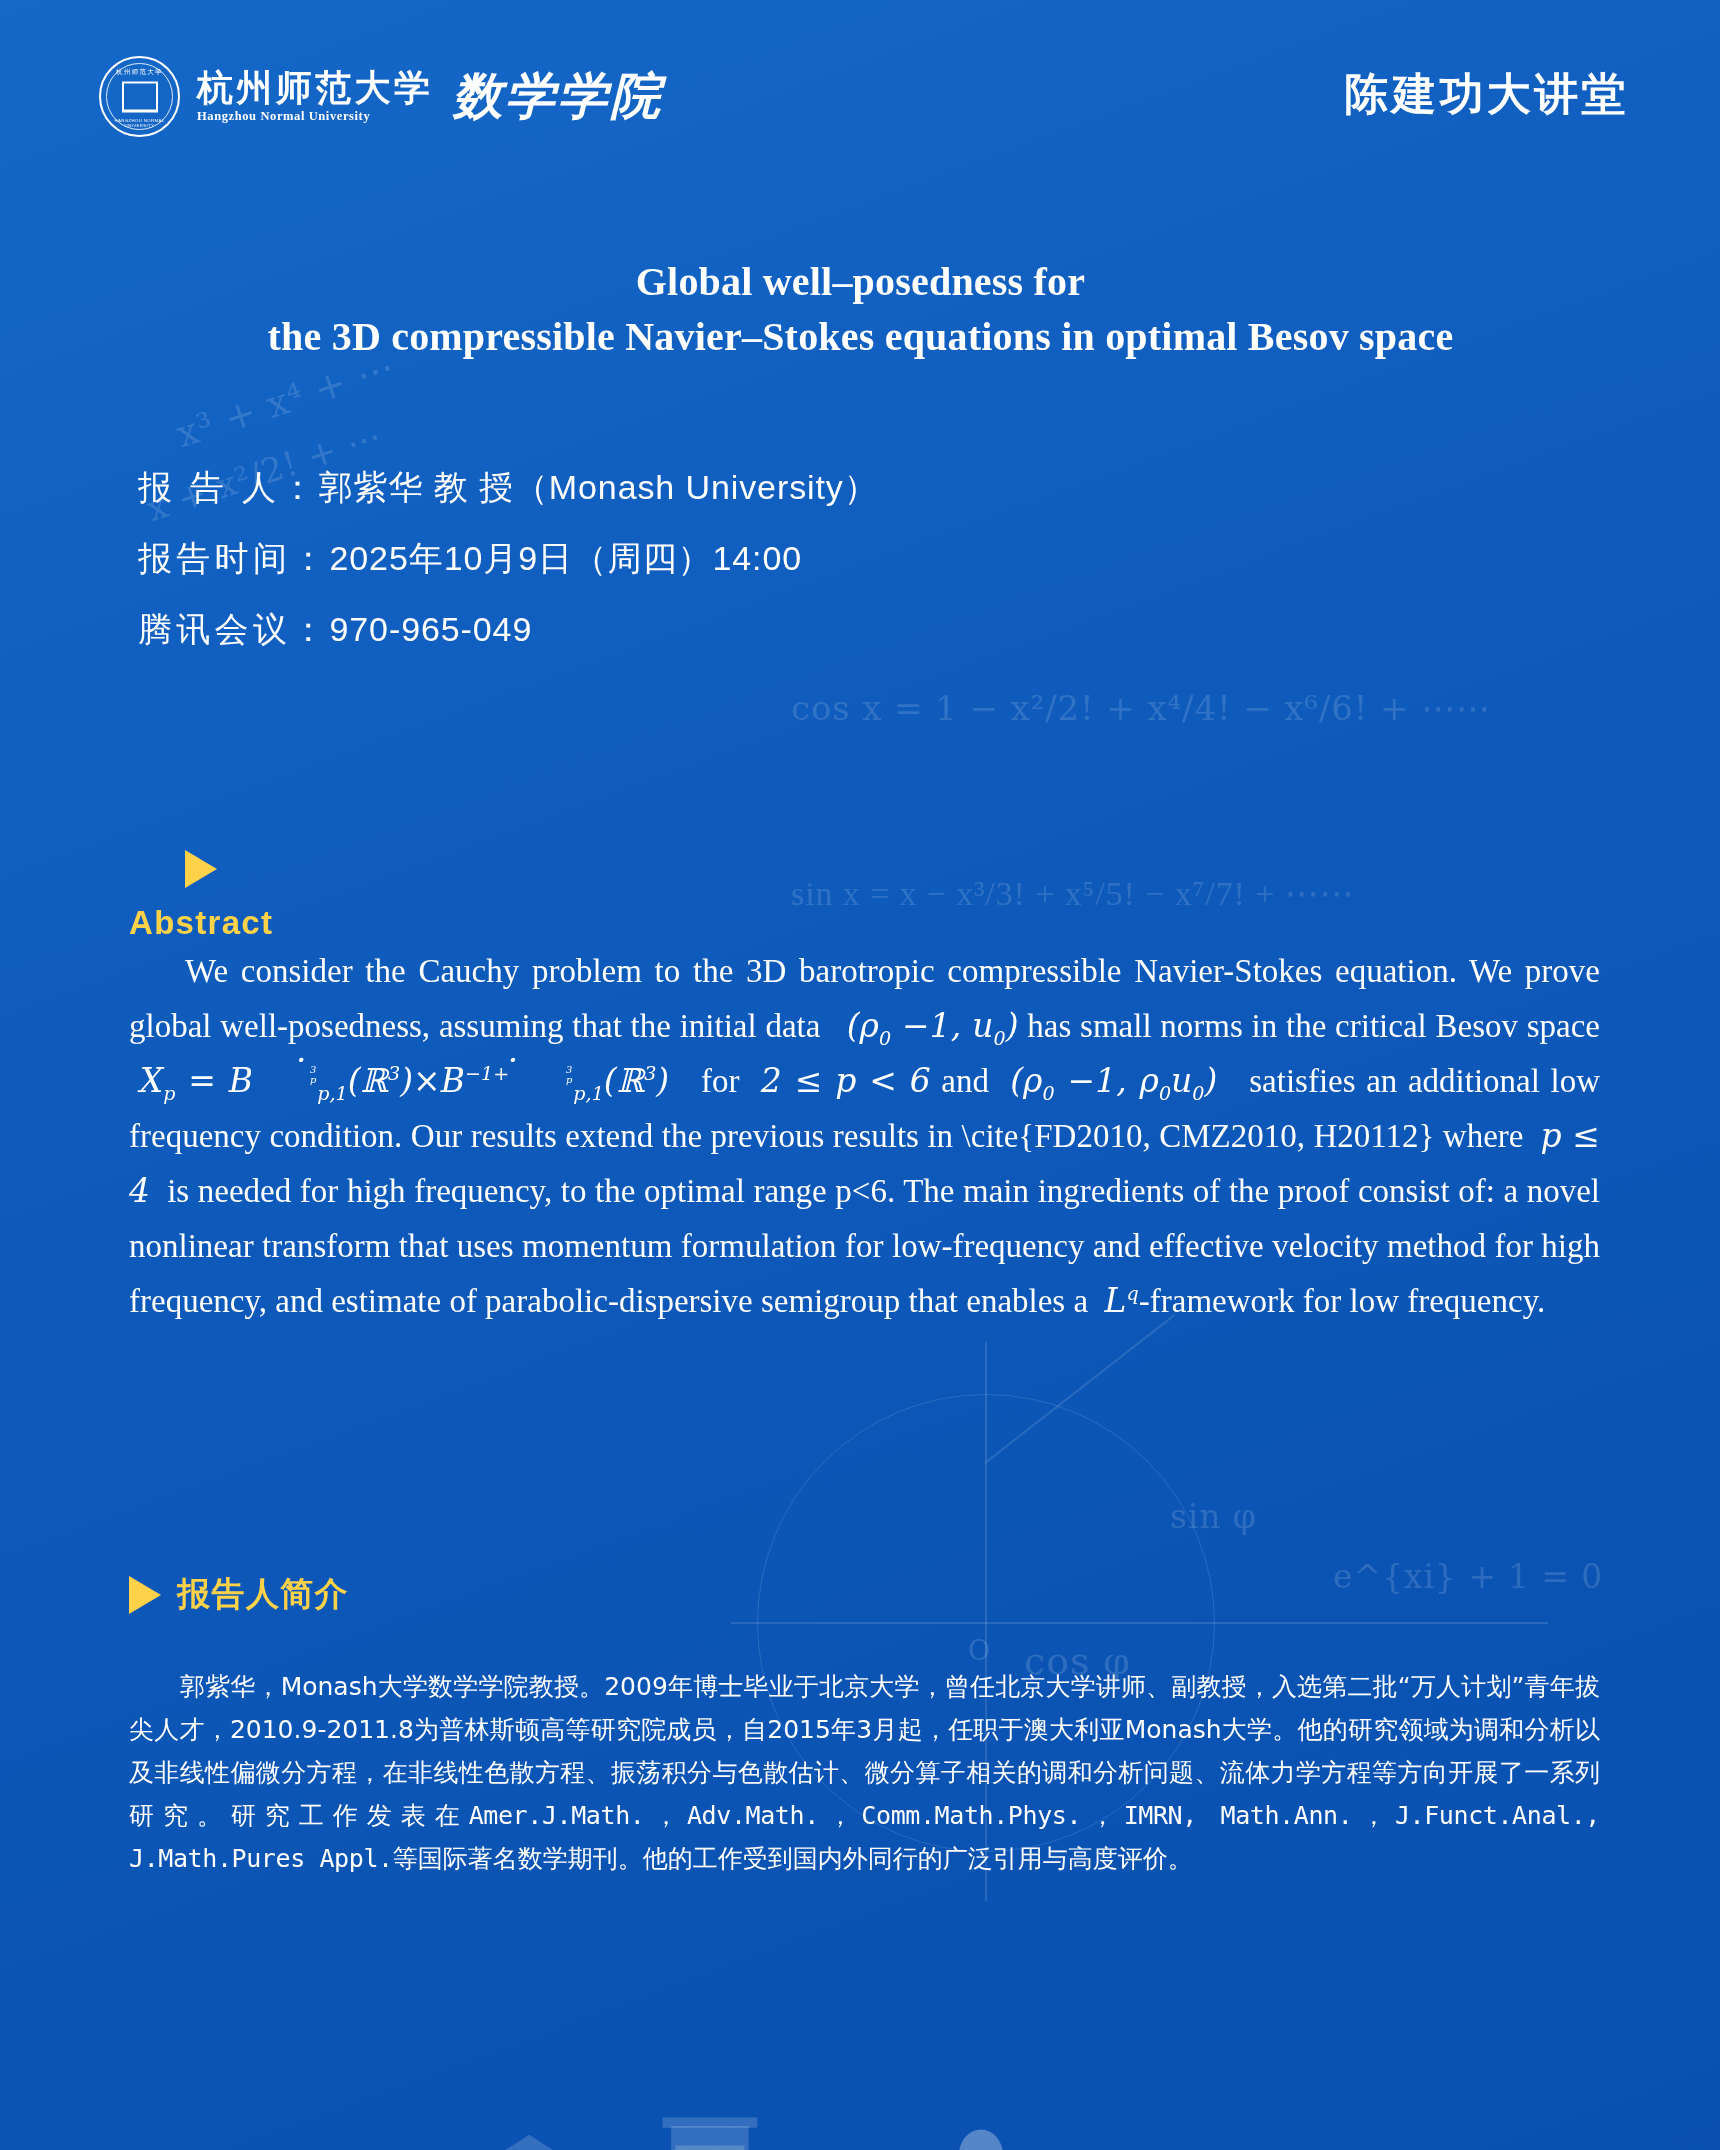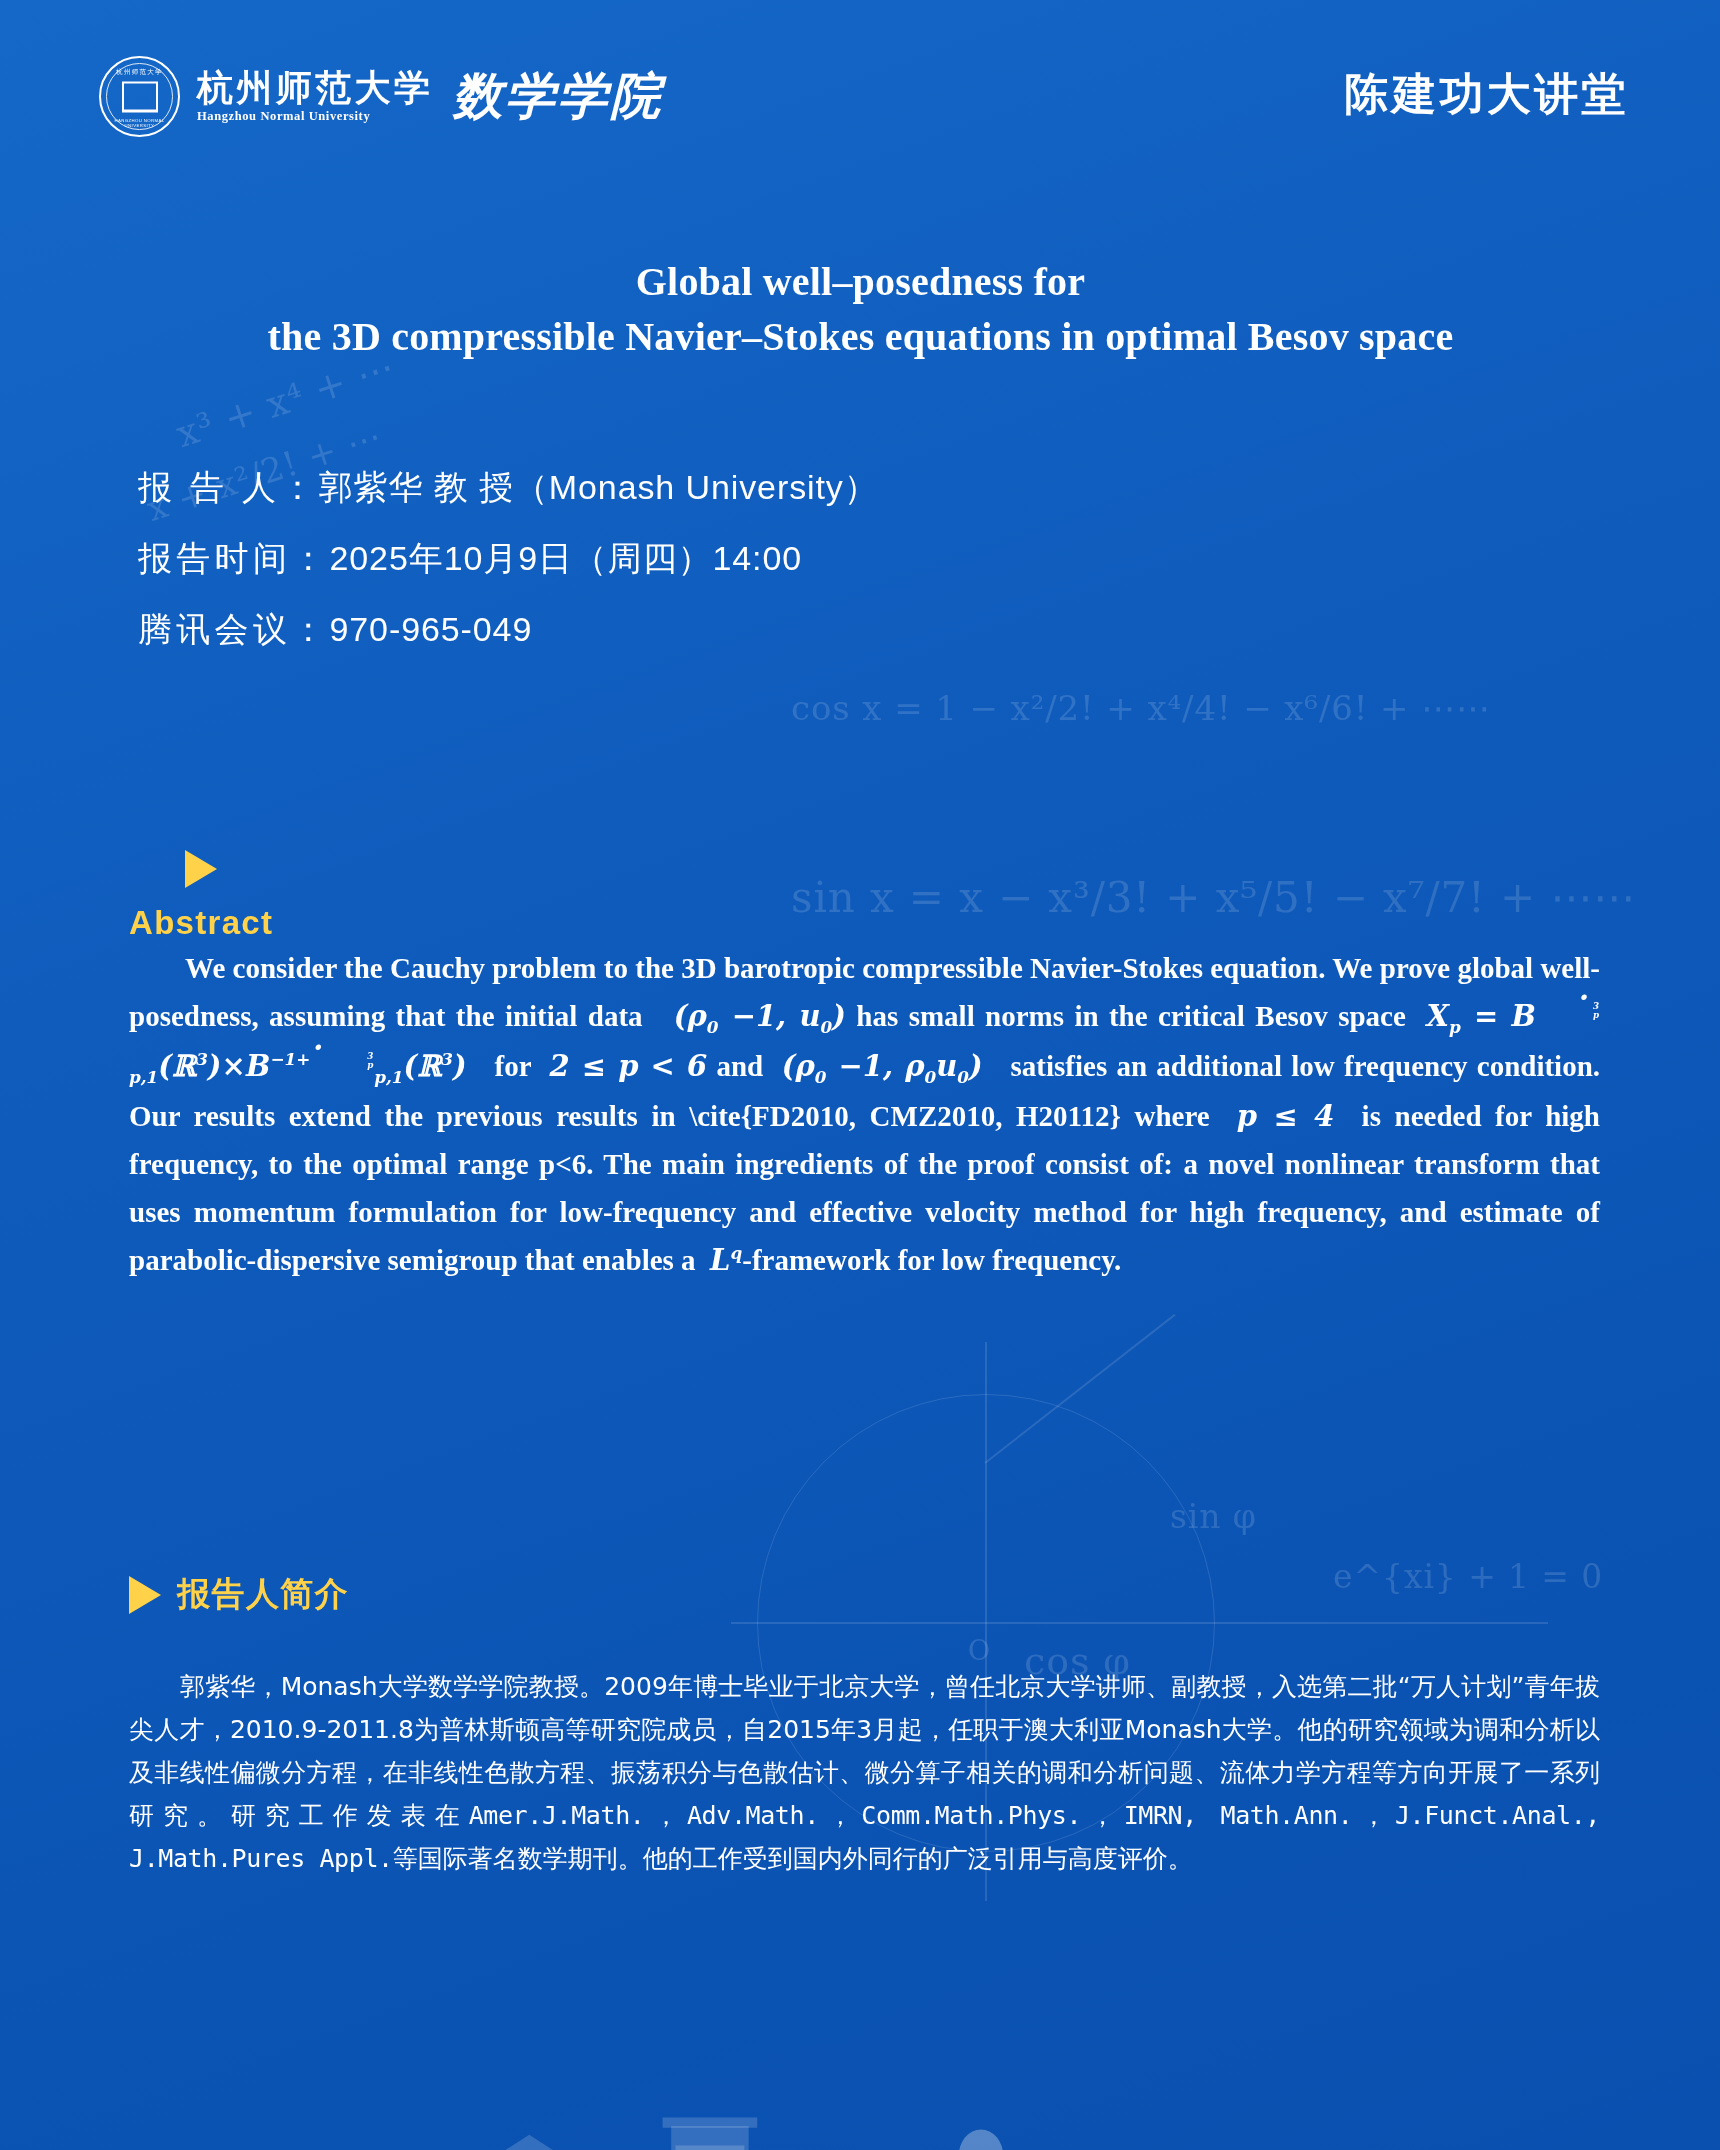--- a/index.html
+++ b/index.html
@@ -195,25 +195,24 @@
   #bio-head { top: 1572px; left: 129px; }
 
   
   .abstract-body {
     position: absolute;
     top: 944px;
     left: 129px;
     width: 1471px;
     color: #ffffff;
     font-family: "Liberation Serif", serif;
-    font-size: 29px;
+    font-size: 33px;
     line-height: 1.66;
     text-align: justify;
     text-justify: inter-word;
-    font-weight: bold;
   }
   .abstract-body p { margin: 0; text-indent: 56px; }
   .mathi { font-family: "DejaVu Serif", serif; font-style: italic; }
   .frac {
     display: inline-block;
     vertical-align: -0.32em;
     text-align: center;
     font-size: 0.52em;
     line-height: 1.06;
     margin: 0 0.9px;
@@ -267,21 +266,21 @@
 </head>
 <body>
 
 <div class="bg-layer">
   <div class="circle-deco" style="left:757px; top:1394px; width:456px; height:456px;"></div>
   <div class="line-deco" style="left:731px; top:1622px; width:817px; height:1.7px;"></div>
   <div class="line-deco" style="left:985px; top:1342px; width:1.7px; height:559px;"></div>
   <div class="line-deco" style="left:985px; top:1462px; width:241px; height:1.7px; transform:rotate(-38deg); transform-origin:left center;"></div>
 
   <div class="formula" style="left:791px; top:688px; font-size:34px;">cos x = 1 − x²/2! + x⁴/4! − x⁶/6! + ⋯⋯</div>
-  <div class="formula" style="left:791px; top:873px; font-size:42px;">sin x = x − x³/3! + x⁵/5! − x⁷/7! + ⋯⋯</div>
+  <div class="formula" style="left:791px; top:873px; font-size:34px;font-family:Liberation Serif, serif;">sin x = x − x³/3! + x⁵/5! − x⁷/7! + ⋯⋯</div>
   <div class="formula" style="left:1333px; top:1557px; font-size:33px;">e^{xi} + 1 = 0</div>
   <div class="formula" style="left:1170px; top:1497px; font-size:33px;">sin φ</div>
   <div class="formula" style="left:1024px; top:1639px; font-size:38px;">cos φ</div>
   <div class="formula" style="left:968px; top:1635px; font-size:27px;">O</div>
   <div class="formula" style="left:172px; top:379px; font-size:37px; transform:rotate(-18deg);">x³ + x⁴ + ⋯</div>
   <div class="formula" style="left:142px; top:452px; font-size:34px; transform:rotate(-18deg);">x + x²/2! + ⋯</div>
 </div>
 
 <div class="header">
   <div class="logo-wrap">

